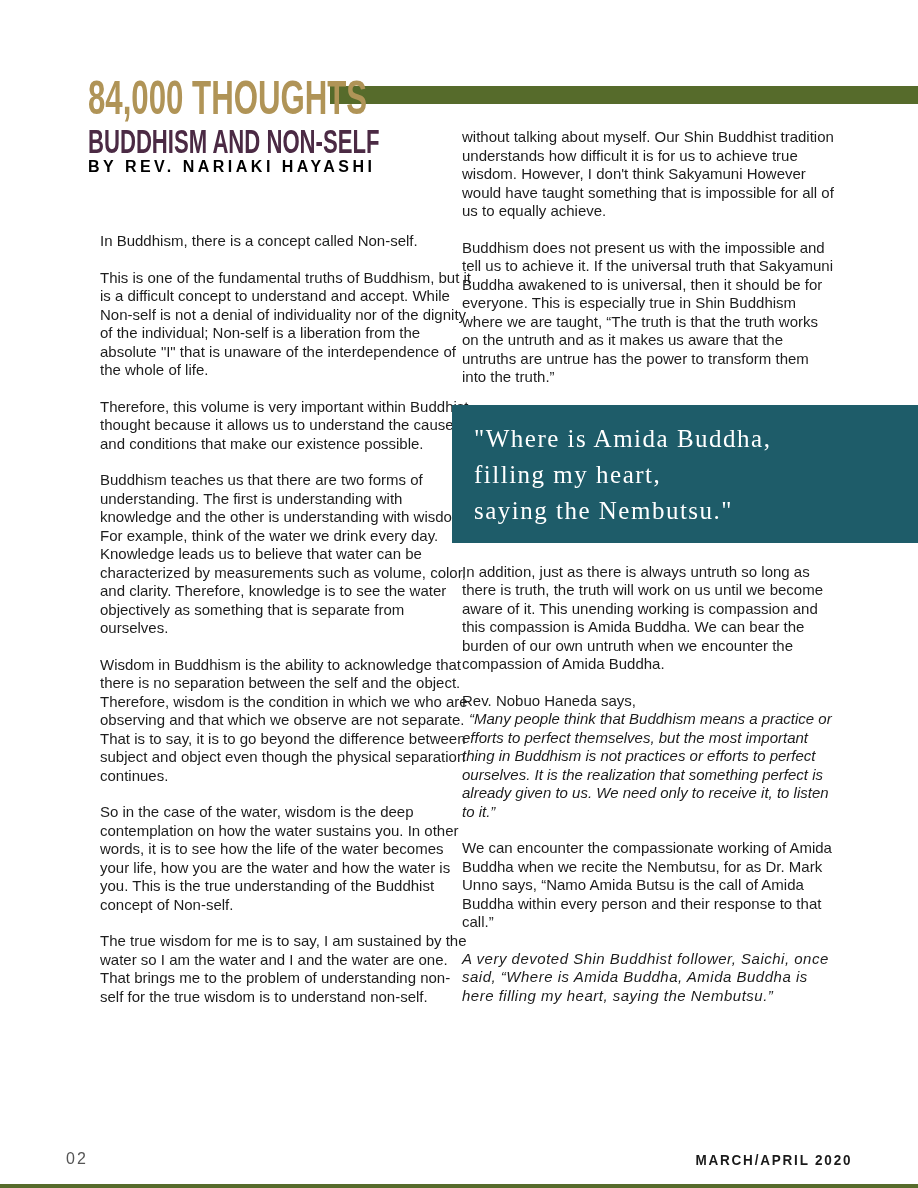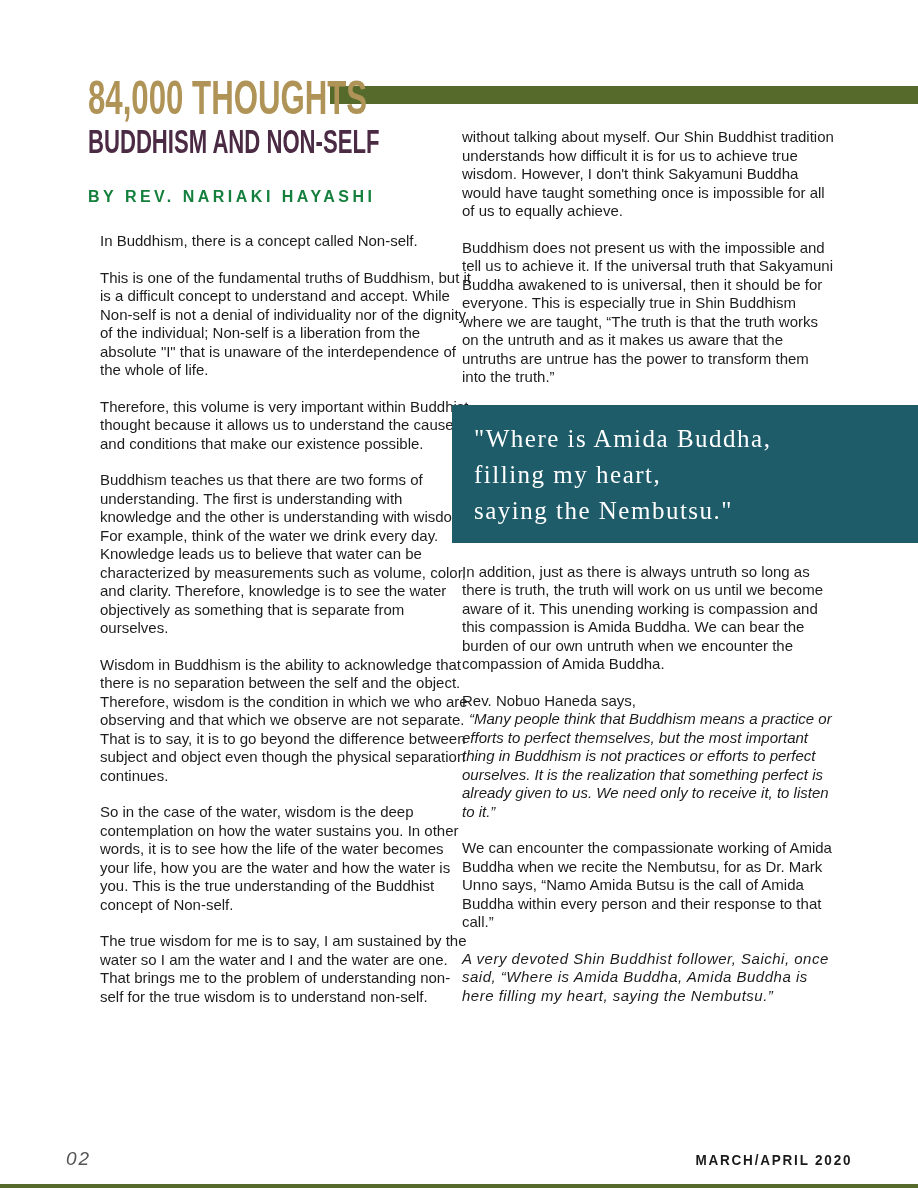--- a/index.html
+++ b/index.html
@@ -14,21 +14,21 @@
   .header{position:absolute;left:88px;top:76px;width:400px;}
   .title{
     margin:0;font-size:48px;line-height:44px;font-weight:bold;color:#B09457;
     transform:scaleX(0.65);transform-origin:left top;white-space:nowrap;letter-spacing:0;
   }
   .subtitle{
     margin:4px 0 0 0;font-size:34px;line-height:34px;font-weight:bold;color:#4B2A44;
     transform:scaleX(0.65);transform-origin:left top;white-space:nowrap;
   }
   .byline{
-    margin-top:30px;font-size:16px;font-weight:bold;letter-spacing:3.5px;color:#15803d;
+    font-size:16px;font-weight:bold;letter-spacing:3.5px;color:#000000;
     white-space:nowrap;
   }
 
   .col{position:absolute;width:372px;font-size:15px;line-height:18.5px;color:#1d1d1d;}
   .col p{margin:0 0 18px 0;}
   .col-left{left:100px;top:232px;}
   .col-right{left:462px;top:128px;}
   .spaced{letter-spacing:0.5px;font-style:italic;}
 
   .pull-quote{
@@ -37,21 +37,21 @@
     font-family:cursive;font-size:25px;line-height:36px;letter-spacing:1.5px;
   }
   .pq-line{white-space:nowrap;}
 
   .haneda-quote{font-style:italic;margin-left:7px;}
 
   .footer{
     position:absolute;left:66px;right:66px;top:1148px;height:22px;
     display:flex;justify-content:space-between;align-items:center;
   }
-  .page-num{font-size:19px;letter-spacing:2px;color:#555555;font-style:italic;}
+  .page-num{font-size:16px;letter-spacing:2px;color:#555555;}
   .issue{font-size:15px;font-weight:bold;letter-spacing:2px;color:#1a1a1a;transform:scaleX(0.9);transform-origin:right center;white-space:nowrap;}
 </style>
 </head>
 <body>
 
 <div class="page">
 
   <div class="top-bar"></div>
 
   <div class="header">
@@ -64,21 +64,21 @@
     <p>In Buddhism, there is a concept called Non-self.</p>
     <p>This is one of the fundamental truths of Buddhism, but it is a difficult concept to understand and accept. While Non-self is not a denial of individuality nor of the dignity of the individual; Non-self is a liberation from the absolute "I" that is unaware of the interdependence of the whole of life.</p>
     <p>Therefore, this volume is very important within Buddhist thought because it allows us to understand the causes and conditions that make our existence possible.</p>
     <p>Buddhism teaches us that there are two forms of understanding. The first is understanding with knowledge and the other is understanding with wisdom. For example, think of the water we drink every day. Knowledge leads us to believe that water can be characterized by measurements such as volume, color, and clarity. Therefore, knowledge is to see the water objectively as something that is separate from ourselves.</p>
     <p>Wisdom in Buddhism is the ability to acknowledge that there is no separation between the self and the object. Therefore, wisdom is the condition in which we who are observing and that which we observe are not separate. That is to say, it is to go beyond the difference between subject and object even though the physical separation continues.</p>
     <p>So in the case of the water, wisdom is the deep contemplation on how the water sustains you. In other words, it is to see how the life of the water becomes your life, how you are the water and how the water is you. This is the true understanding of the Buddhist concept of Non-self.</p>
     <p>The true wisdom for me is to say, I am sustained by the water so I am the water and I and the water are one. That brings me to the problem of understanding non-self for the true wisdom is to understand non-self.</p>
   </section>
 
   <section class="col col-right">
-    <p>without talking about myself. Our Shin Buddhist tradition understands how difficult it is for us to achieve true wisdom. However, I don't think Sakyamuni Buddha would have taught something once is impossible for all of us to equally achieve.</p>
+    <p>without talking about myself. Our Shin Buddhist tradition understands how difficult it is for us to achieve true wisdom. However, I don't think Sakyamuni However would have taught something that is impossible for all of us to equally achieve.</p>
     <p>Buddhism does not present us with the impossible and tell us to achieve it. If the universal truth that Sakyamuni Buddha awakened to is universal, then it should be for everyone. This is especially true in Shin Buddhism where we are taught, “The truth is that the truth works on the untruth and as it makes us aware that the untruths are untrue has the power to transform them into the truth.”</p>
 
     <div class="pull-quote">
       <div class="pq-line">"Where is Amida Buddha,</div>
       <div class="pq-line">filling my heart,</div>
       <div class="pq-line">saying the Nembutsu."</div>
     </div>
 
     <p>In addition, just as there is always untruth so long as there is truth, the truth will work on us until we become aware of it. This unending working is compassion and this compassion is Amida Buddha. We can bear the burden of our own untruth when we encounter the compassion of Amida Buddha.</p>
     <p><span>Rev. Nobuo Haneda says,</span><br>

